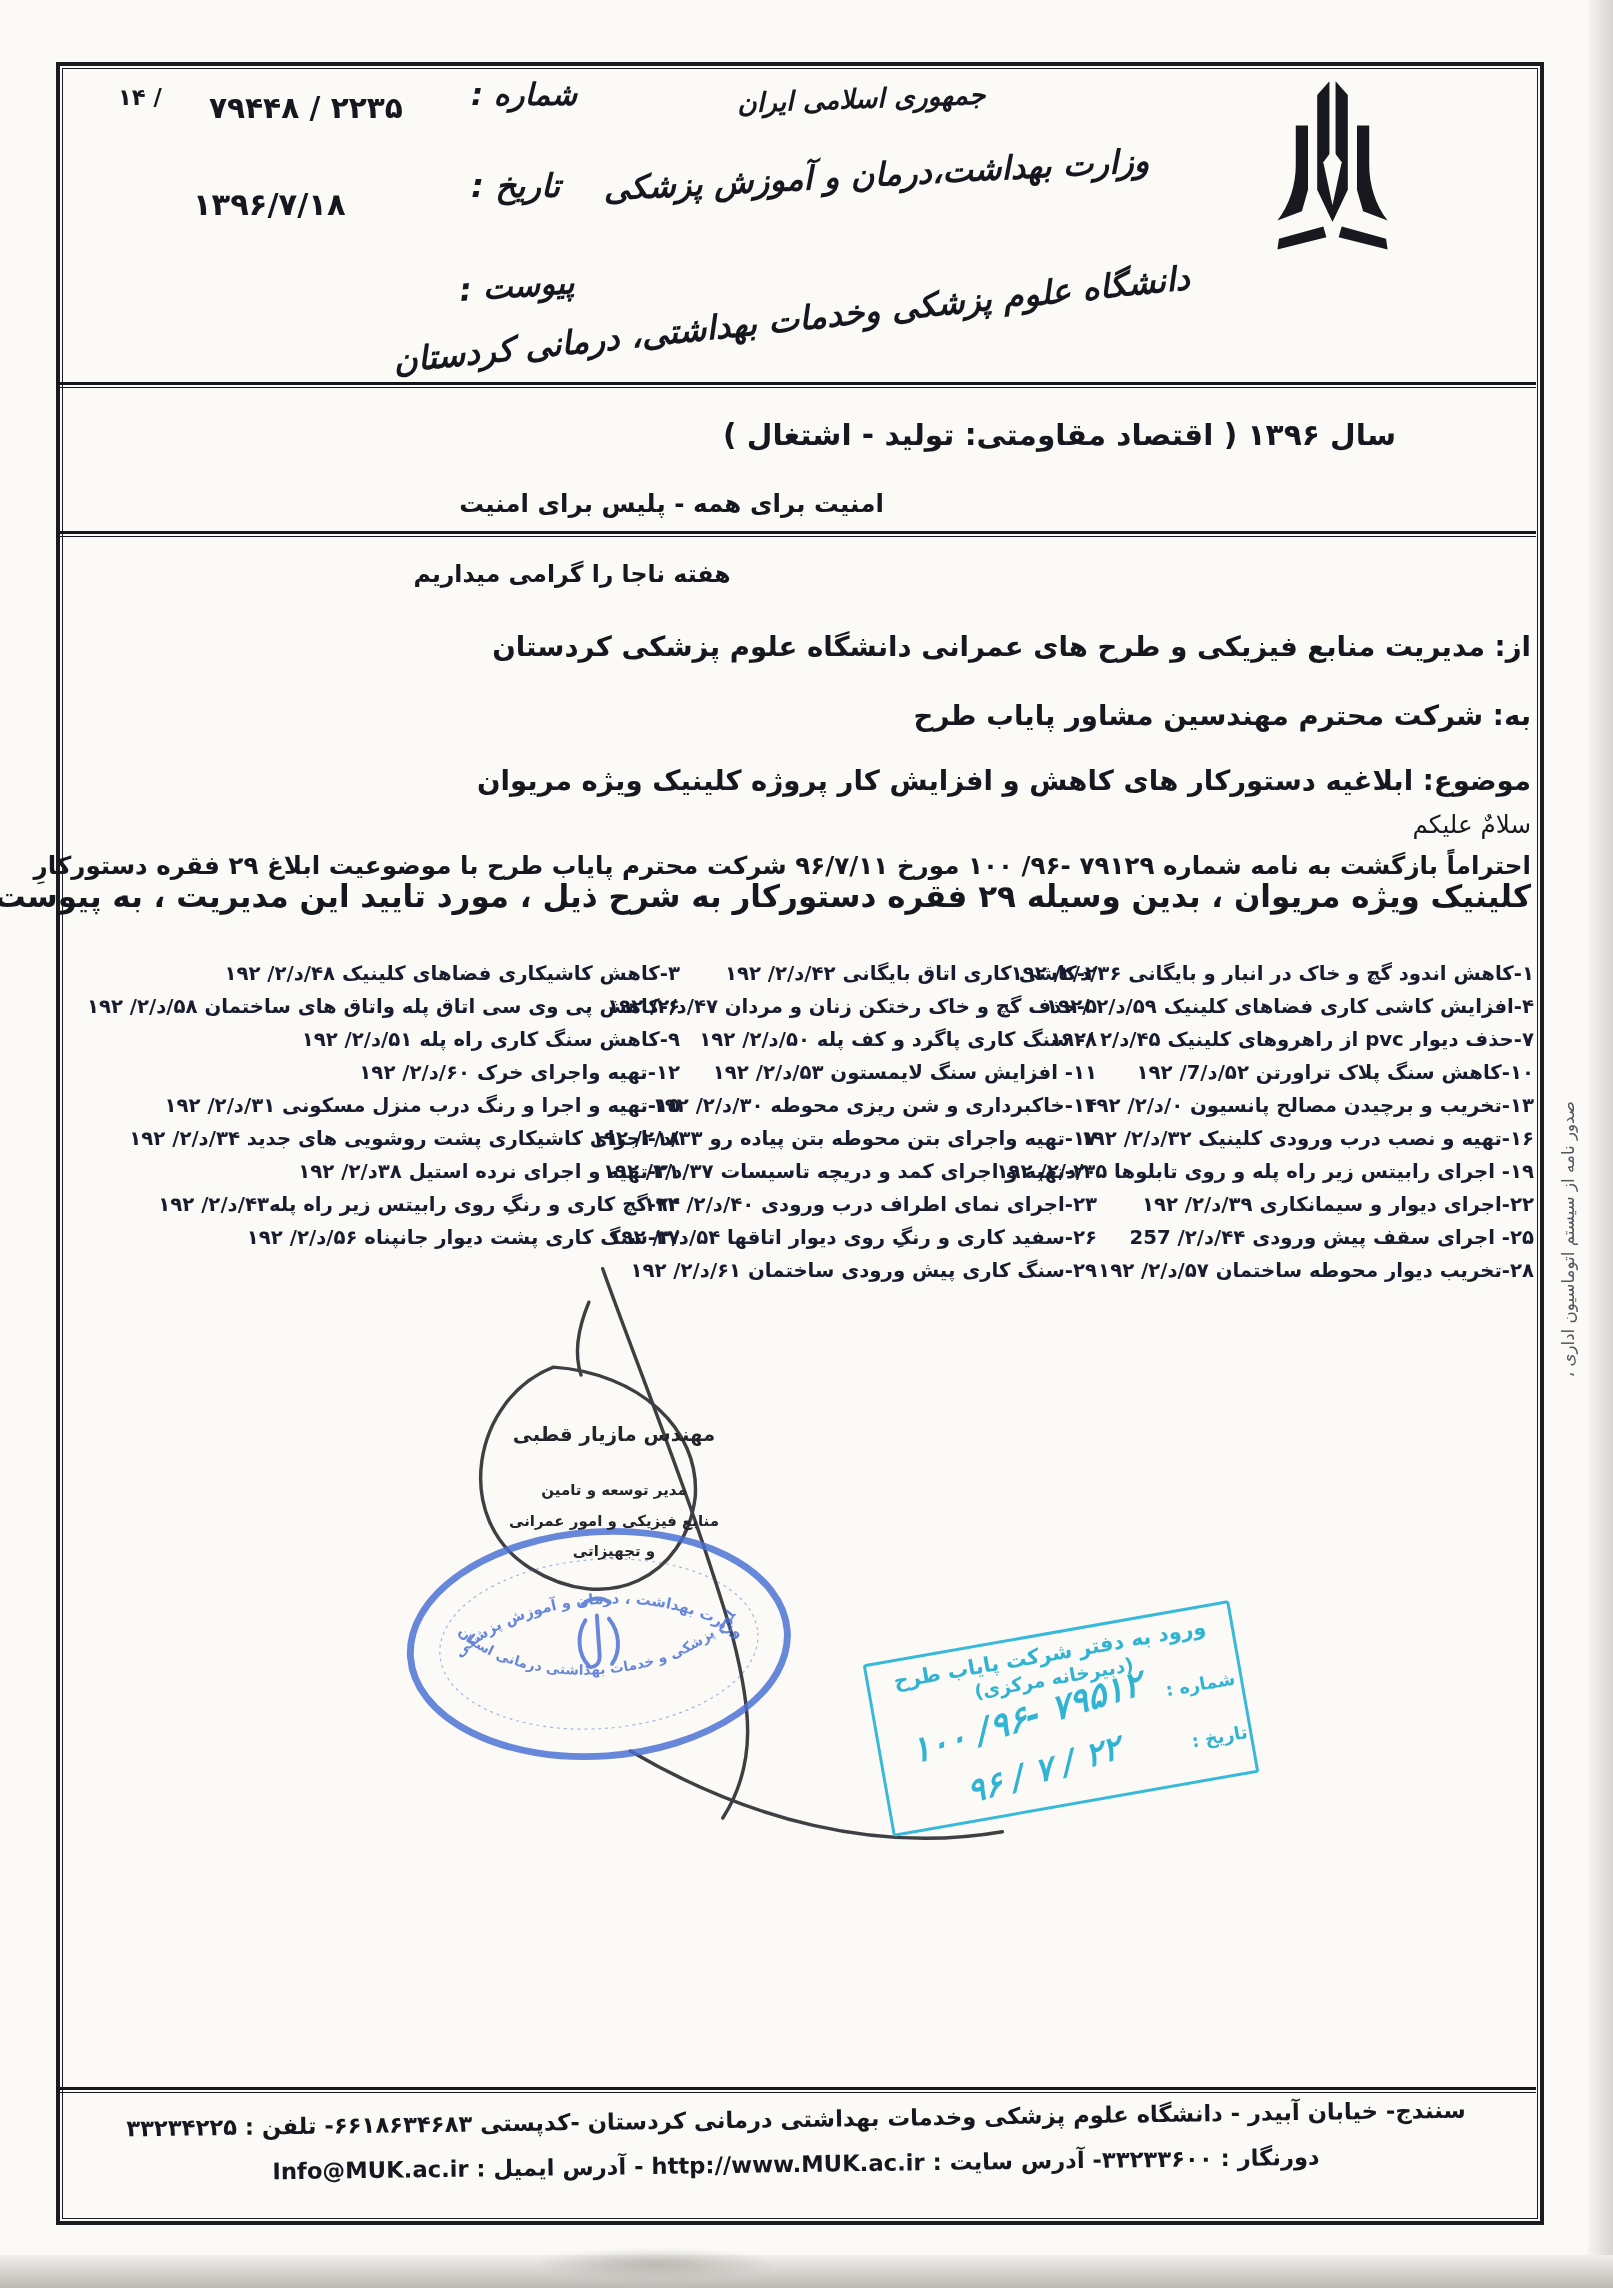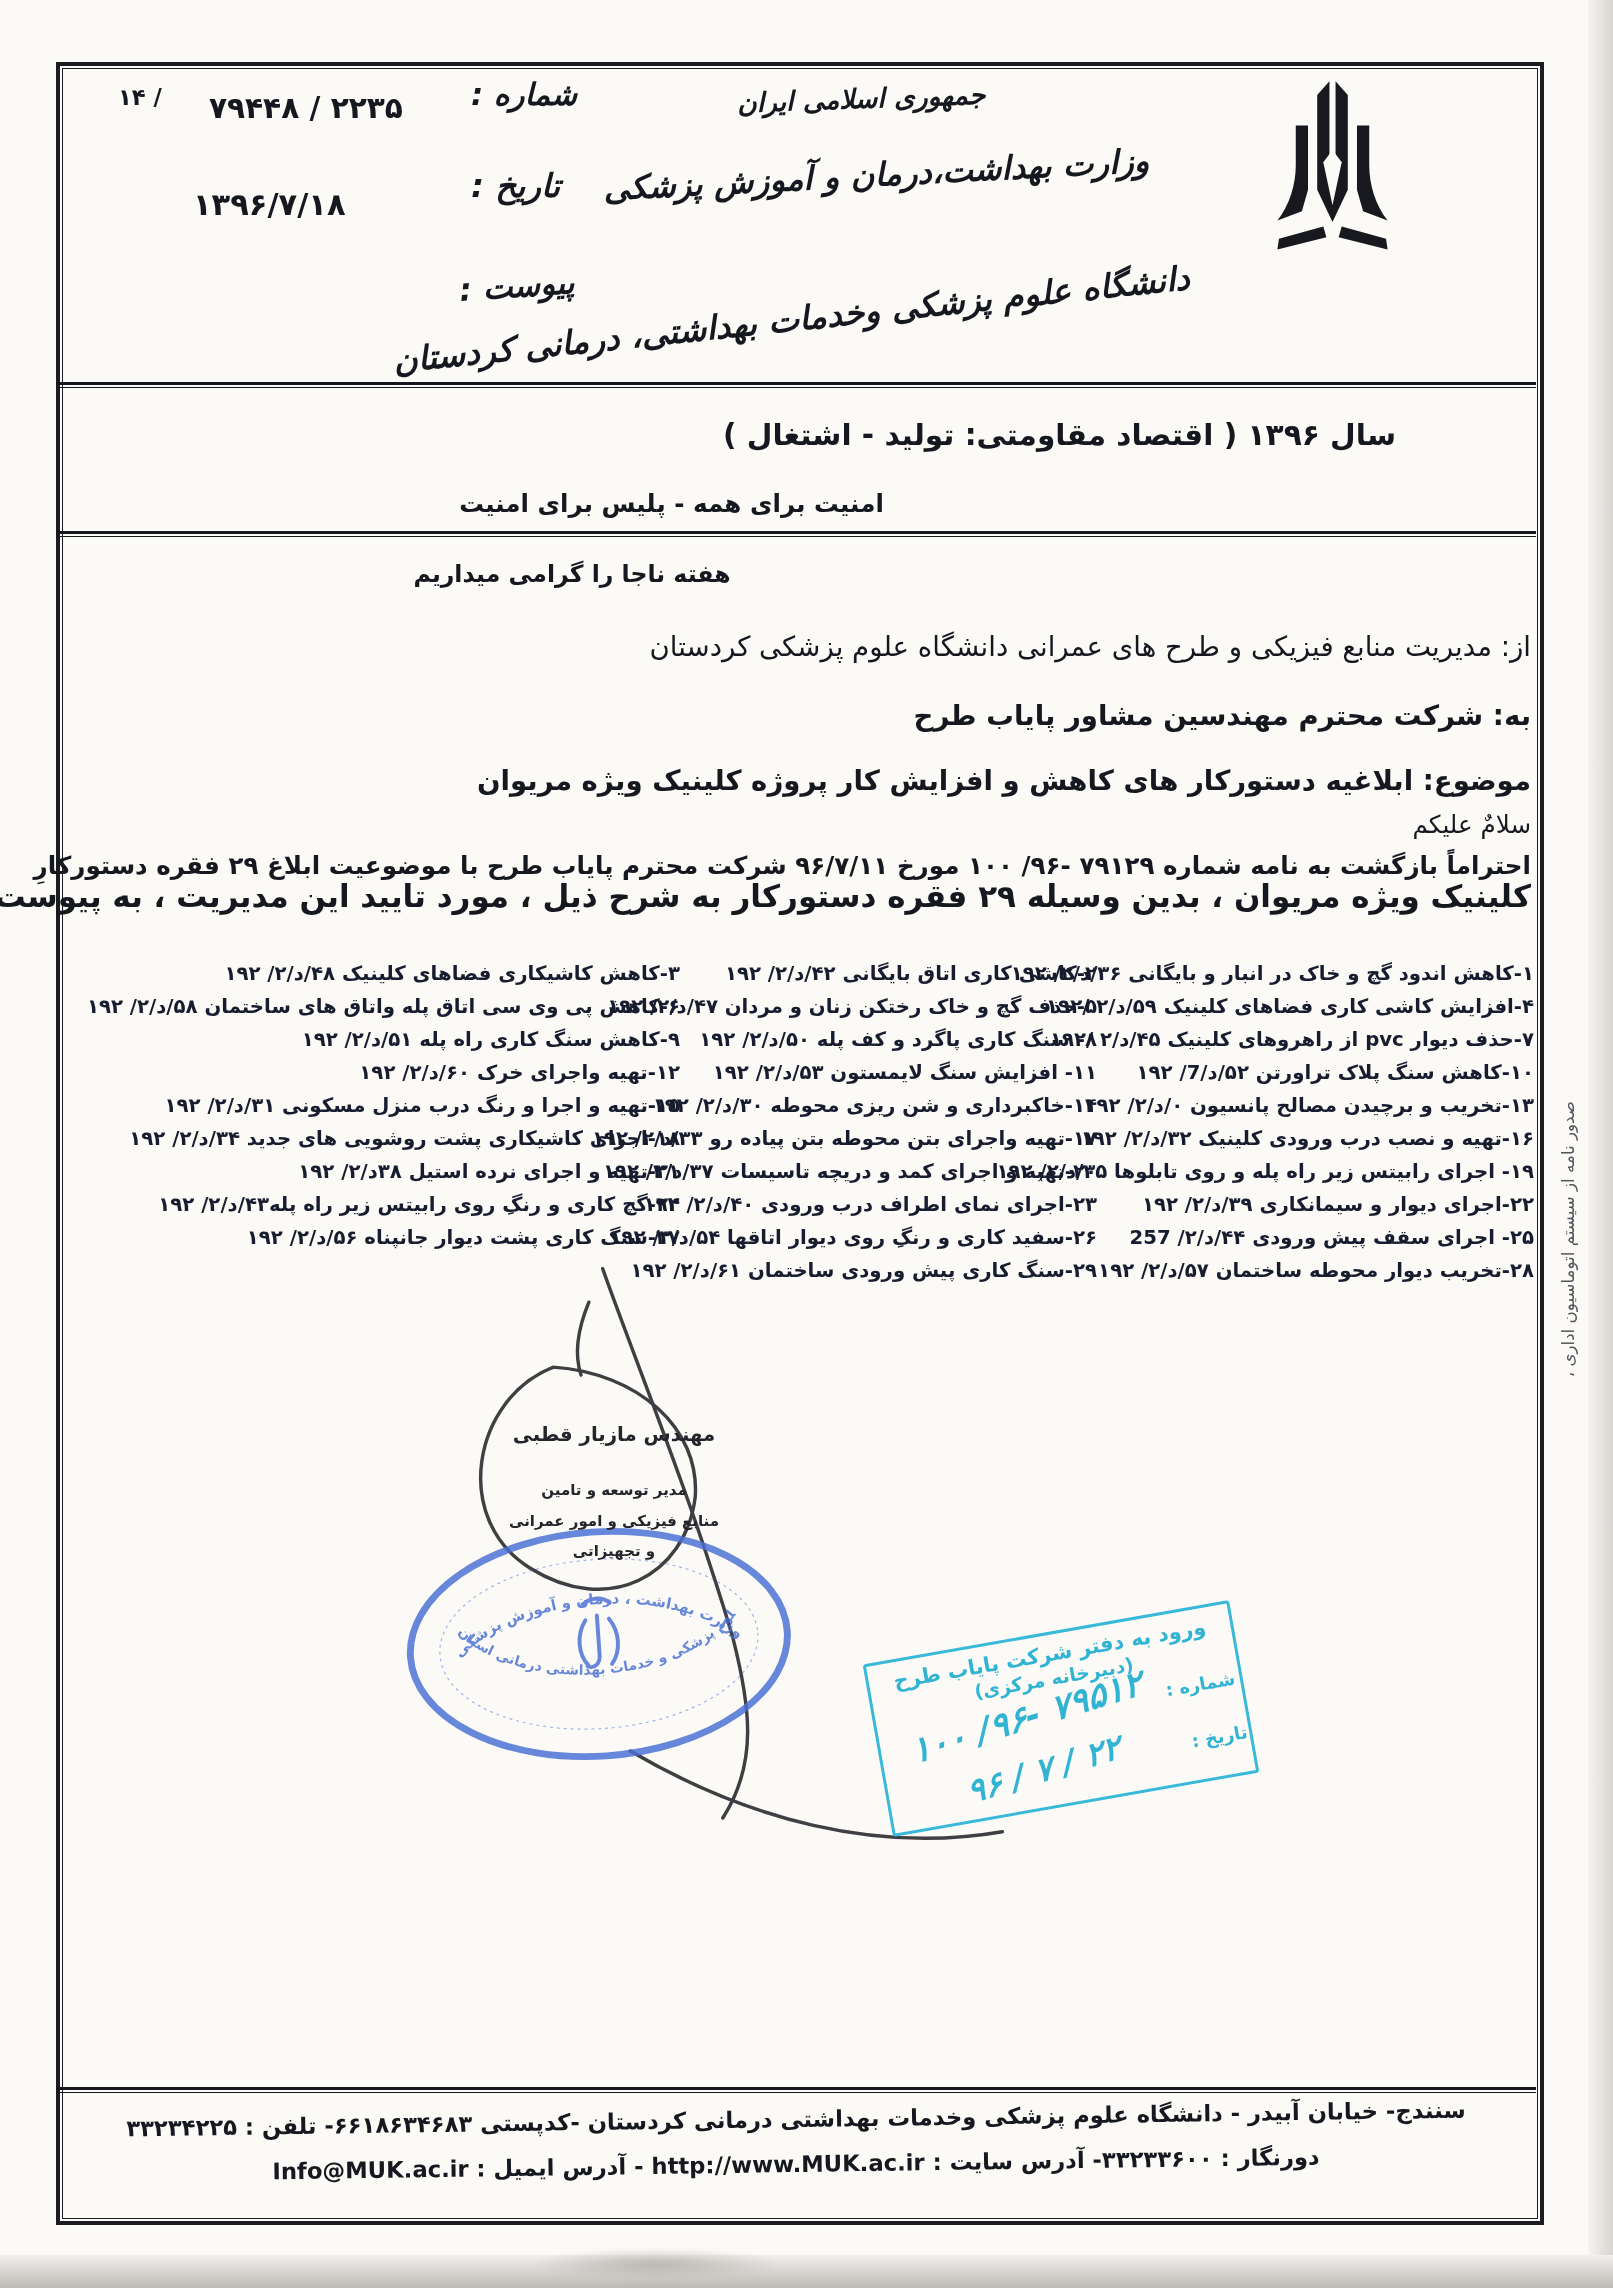--- a/index.html
+++ b/index.html
@@ -30,21 +30,21 @@
   
   .hline{position:absolute;left:56px;width:1480px;height:2px;border-top:3.4px solid #15171c;border-bottom:1px solid #15171c;background:transparent;}
   .rule1{top:382px;}
   .rule2{top:531px;}
   .f-sep{top:2087px;}
   
   .band-year{left:56px;width:1340px;top:418px;text-align:right;font-size:29.6px;font-weight:bold;}
   .band-police{left:56px;width:1231px;top:489px;text-align:center;font-size:24.6px;font-weight:bold;}
   .band-naja{left:296px;width:552px;top:560px;text-align:center;font-size:23.6px;font-weight:bold;}
   
-  .from{right:83px;top:630px;font-size:27.6px;font-weight:normal;}
+  .from{right:83px;top:630px;font-size:27.6px;font-weight:bold;}
   .to{right:83px;top:699px;font-size:27.6px;font-weight:bold;}
   .subject{right:83px;top:764px;font-size:27.6px;font-weight:bold;}
   .salut{right:83px;top:810px;font-size:24.6px;}
   .body1{right:83px;top:851px;font-size:24.6px;font-weight:bold;}
   .body2{right:83px;top:878px;font-size:31px;font-weight:bold;}
   
   .orders{position:absolute;top:957px;right:80px;left:59px;display:flex;}
   .col{display:flex;flex-direction:column;}
   .col-right{width:437px;}
   .col-mid{width:417px;}

